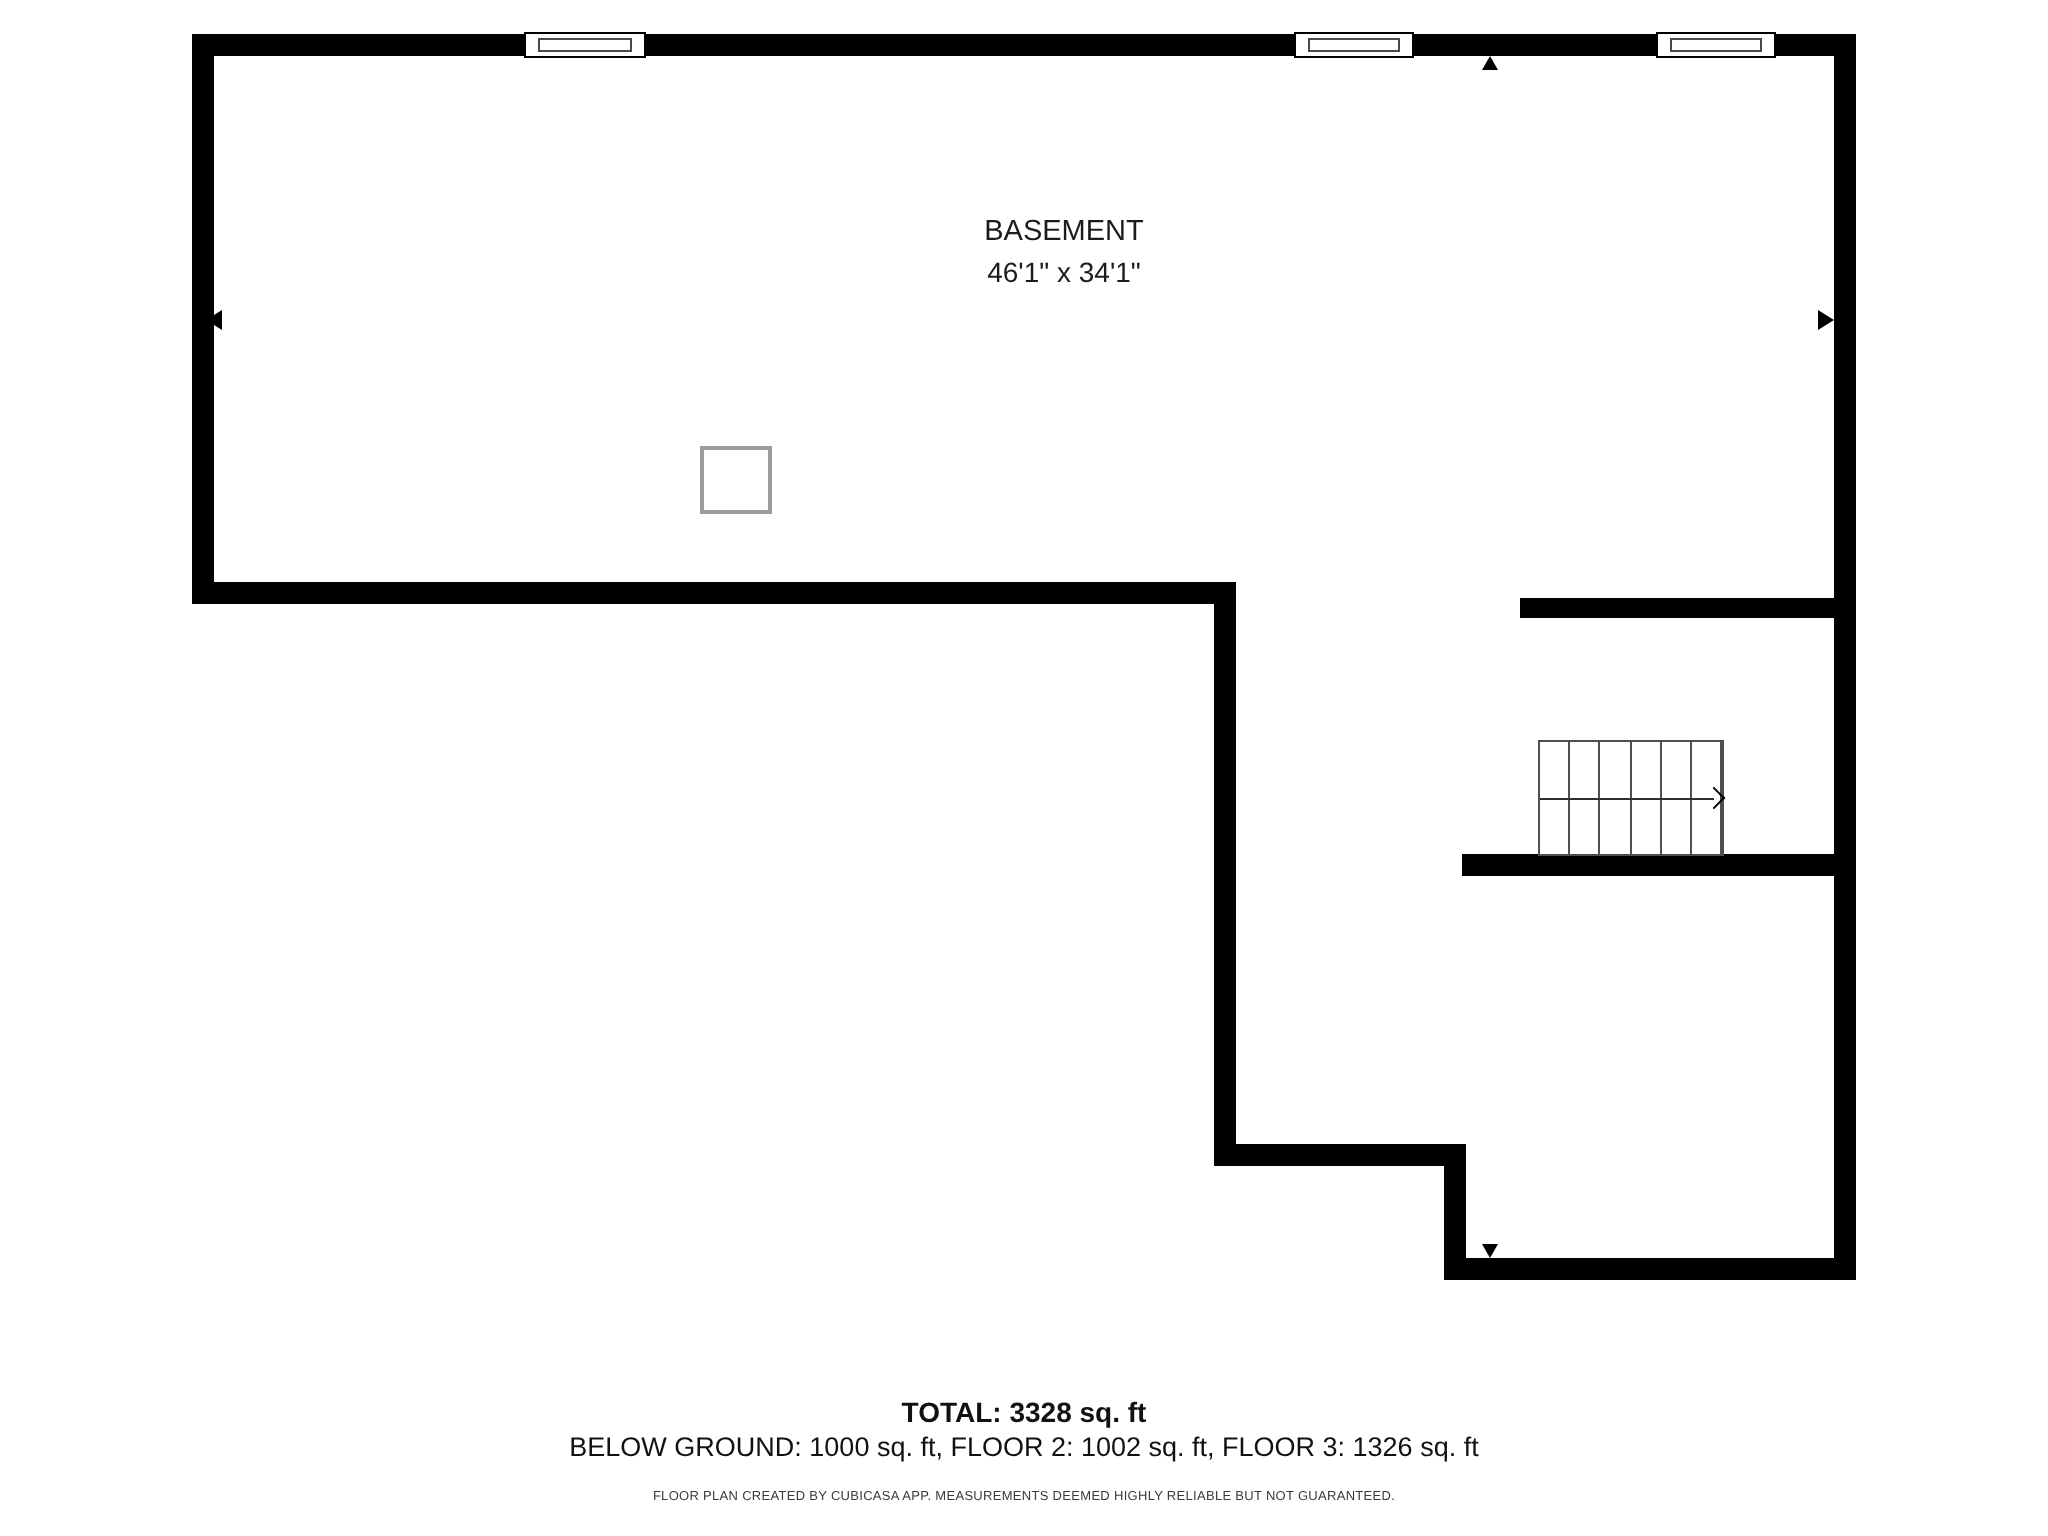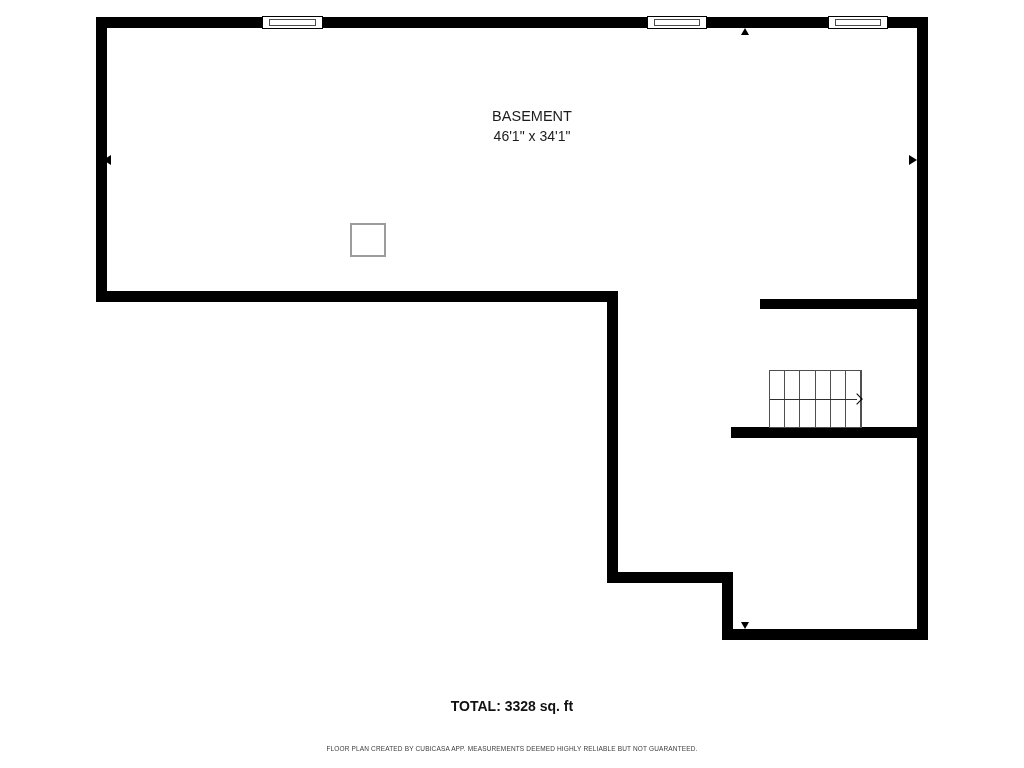--- a/index.html
+++ b/index.html
@@ -111,17 +111,18 @@
         <div class="chevron"></div>
       </div>
       <div class="marker left" style="left: 103px; top: 155px;"></div>
       <div class="marker right" style="left: 909px; top: 155px;"></div>
       <div class="marker up" style="left: 741px; top: 28px;"></div>
       <div class="marker down" style="left: 741px; top: 622px;"></div>
     </div>
 
   <div class="summary">
     <div class="total">TOTAL: 3328 sq. ft</div>
+    <div>BELOW GROUND: 1000 sq. ft, FLOOR 2: 1002 sq. ft, FLOOR 3: 1326 sq. ft</div>
   </div>
 
   <div class="disclaimer">FLOOR PLAN CREATED BY CUBICASA APP. MEASUREMENTS DEEMED HIGHLY RELIABLE BUT NOT GUARANTEED.</div>
 
 </div>
 
 </body></html>

